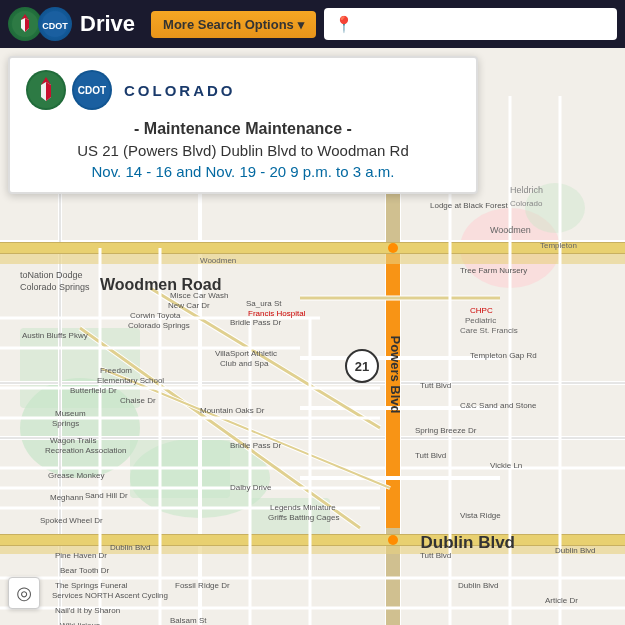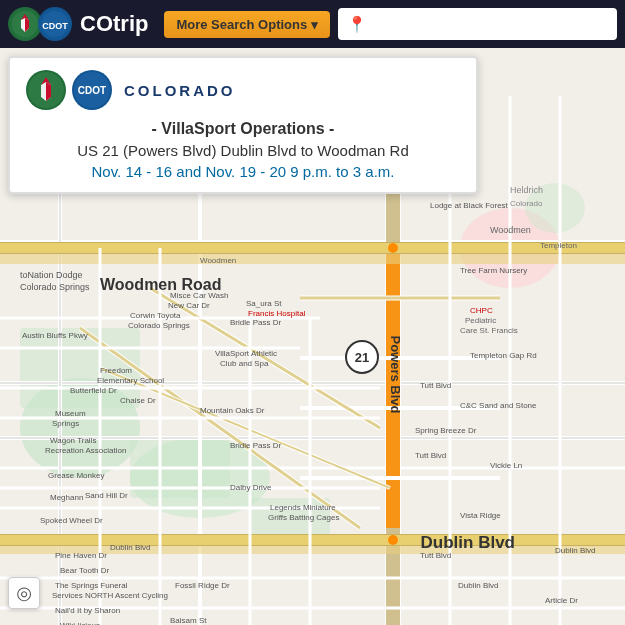--- a/index.html
+++ b/index.html
@@ -289,21 +289,21 @@
         <path d="M10 10 L14 8 L18 10 L18 18 L14 22 L10 18 Z" fill="#f5f5f5"></path>
         <path d="M14 8 L18 10 L18 18 L14 22 Z" fill="#c8102e"></path>
       </svg>
     </div>
     <div class="logo-circle logo-circle-blue">
       <svg width="28" height="28" viewBox="0 0 28 28">
         <circle cx="14" cy="14" r="13" fill="#1a5fa0"></circle>
         <text x="14" y="19" text-anchor="middle" font-size="9" font-weight="bold" fill="white">CDOT</text>
       </svg>
     </div>
-    <span id="site-title">COtrip</span>
+    <span id="site-title">Drive</span>
   </div>
 
   <button id="search-options-btn">
     <span>More Search Options</span>
     <span>▾</span>
   </button>
 
   <div id="search-box">
     <span style="color:#e8941a; font-size:16px;">📍</span>
   </div>
@@ -495,21 +495,21 @@
     <text x="70" y="345" font-size="8" fill="#555" font-family="Arial">Butterfield Dr</text>
 
     <text x="85" y="450" font-size="8" fill="#555" font-family="Arial">Sand Hill Dr</text>
 
     <circle cx="393" cy="200" r="5" fill="#ff8c00"></circle>
 
     <circle cx="393" cy="492" r="5" fill="#ff8c00"></circle>
 
   </svg>
 
-  <div class="road-shield" style="top: 292px; left: 345px;">
+  <div class="road-shield" style="top: 301px; left: 345px;">
     <span>21</span>
   </div>
 
   <div id="woodmen-label" class="map-label" style="top:180px; left:100px; font-size:16px; font-weight:bold; color:#333;">Woodmen Road</div>
 
   <div id="powers-label" style="position:absolute; top:320px; left:355px; font-size:13px; font-weight:bold; color:#333; transform:rotate(90deg); white-space:nowrap; z-index:20;">Powers Blvd</div>
 
   <div id="dublin-label" style="position:absolute; bottom:72px; right:110px; font-size:17px; font-weight:bold; color:#333; z-index:20;">Dublin Blvd</div>
 
   <div id="locate-btn">
@@ -532,19 +532,19 @@
             <circle cx="19" cy="19" r="18" fill="#1a5fa0"></circle>
             <text x="19" y="23" text-anchor="middle" font-size="10" font-weight="bold" fill="white" font-family="Arial">CDOT</text>
           </svg>
         </div>
       </div>
       <div id="cdot-text">
         <span id="cdot-name">COLORADO</span>
       </div>
     </div>
     <div id="info-panel-body">
-      <div id="maintenance-title">- VillaSport Operations -</div>
+      <div id="maintenance-title">- Maintenance Maintenance -</div>
       <div id="maintenance-road">US 21 (Powers Blvd) Dublin Blvd to Woodman Rd</div>
       <div id="maintenance-dates">Nov. 14 - 16 and Nov. 19 - 20 9 p.m. to 3 a.m.</div>
     </div>
   </div>
 
 </div>
 
 </body></html>

